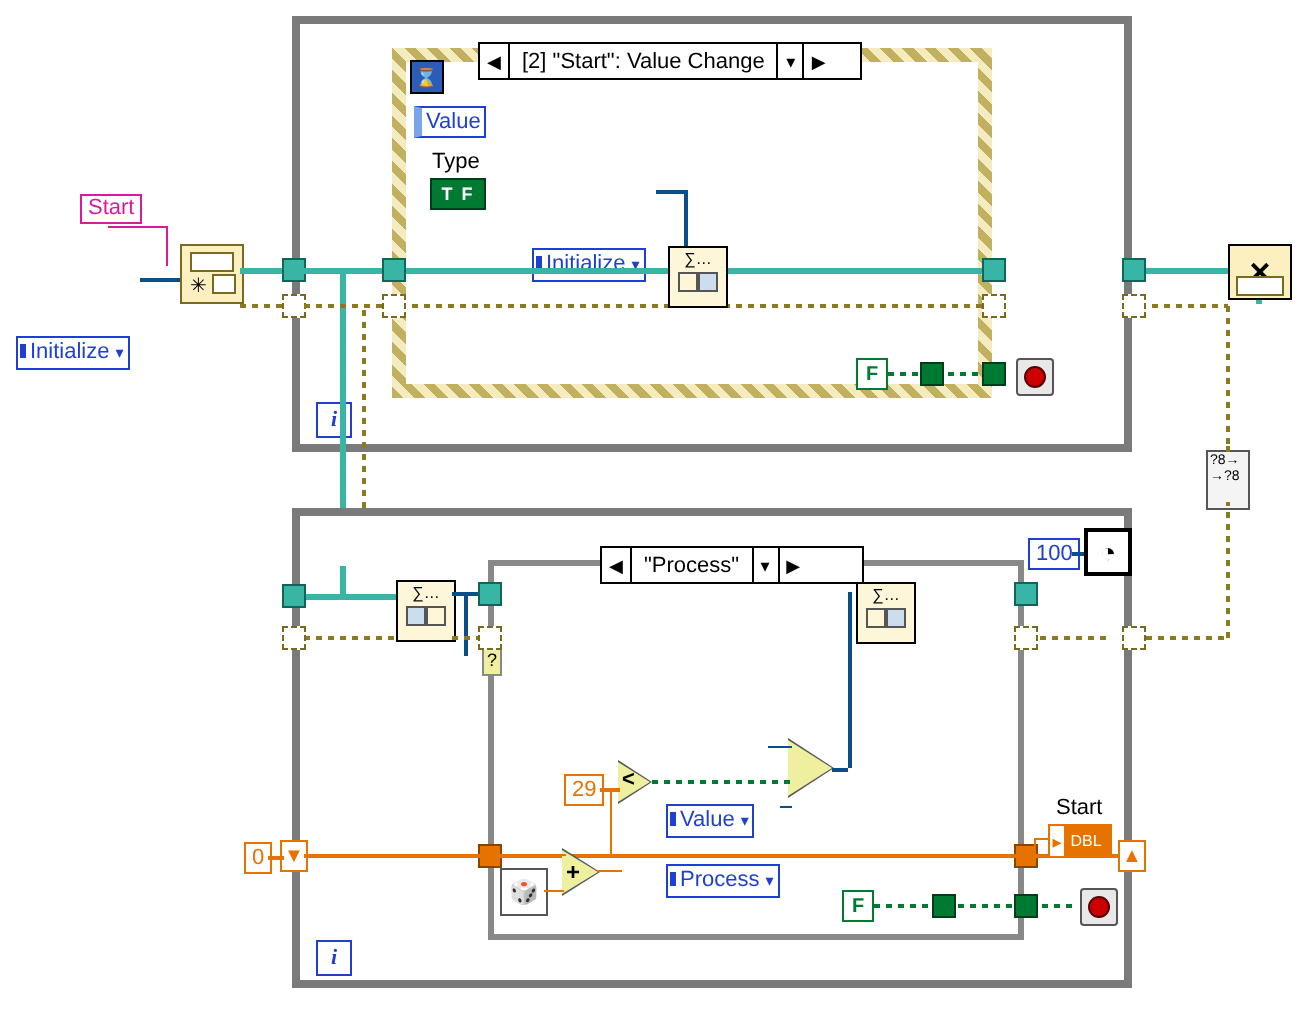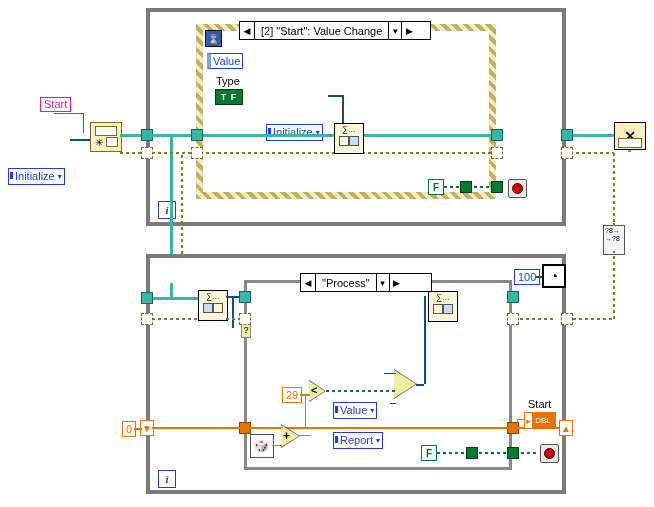--- a/index.html
+++ b/index.html
@@ -380,21 +380,21 @@
 
   <div class="orange-const" style="left:282px;top:387px">29</div>
 
   <div class="cmp-outline" style="left:309px;top:380px"></div>
   <div class="cmp-node" style="left:309px;top:381px"></div>
   <div class="txt" style="left:311px;top:384px;font-size:11px;font-weight:bold">&lt;</div>
   <div class="wire orange h" style="left:300px;top:394px;width:10px"></div>
   <div class="wire orange v" style="left:305px;top:394px;height:34px;width:1px"></div>
 
   <div class="enum-const" style="left:333px;top:366px">Value</div>
-  <div class="enum-const" style="left:333px;top:396px">Report</div>
+  <div class="enum-const" style="left:333px;top:396px">Process</div>
 
   <div class="select-outline" style="left:394px;top:369px"></div>
   <div class="select-node" style="left:394px;top:370px"></div>
   <div class="wire blue h" style="left:384px;top:373px;width:12px;height:1px"></div>
   <div class="wire blue h" style="left:390px;top:403px;width:6px;height:1px"></div>
   <div class="wire h dash green" style="left:326px;top:390px;width:70px"></div>
   <div class="wire blue h" style="left:416px;top:384px;width:8px"></div>
 
   <div class="dice" style="left:250px;top:434px">🎲</div>
   <div class="add-outline" style="left:281px;top:424px"></div>

